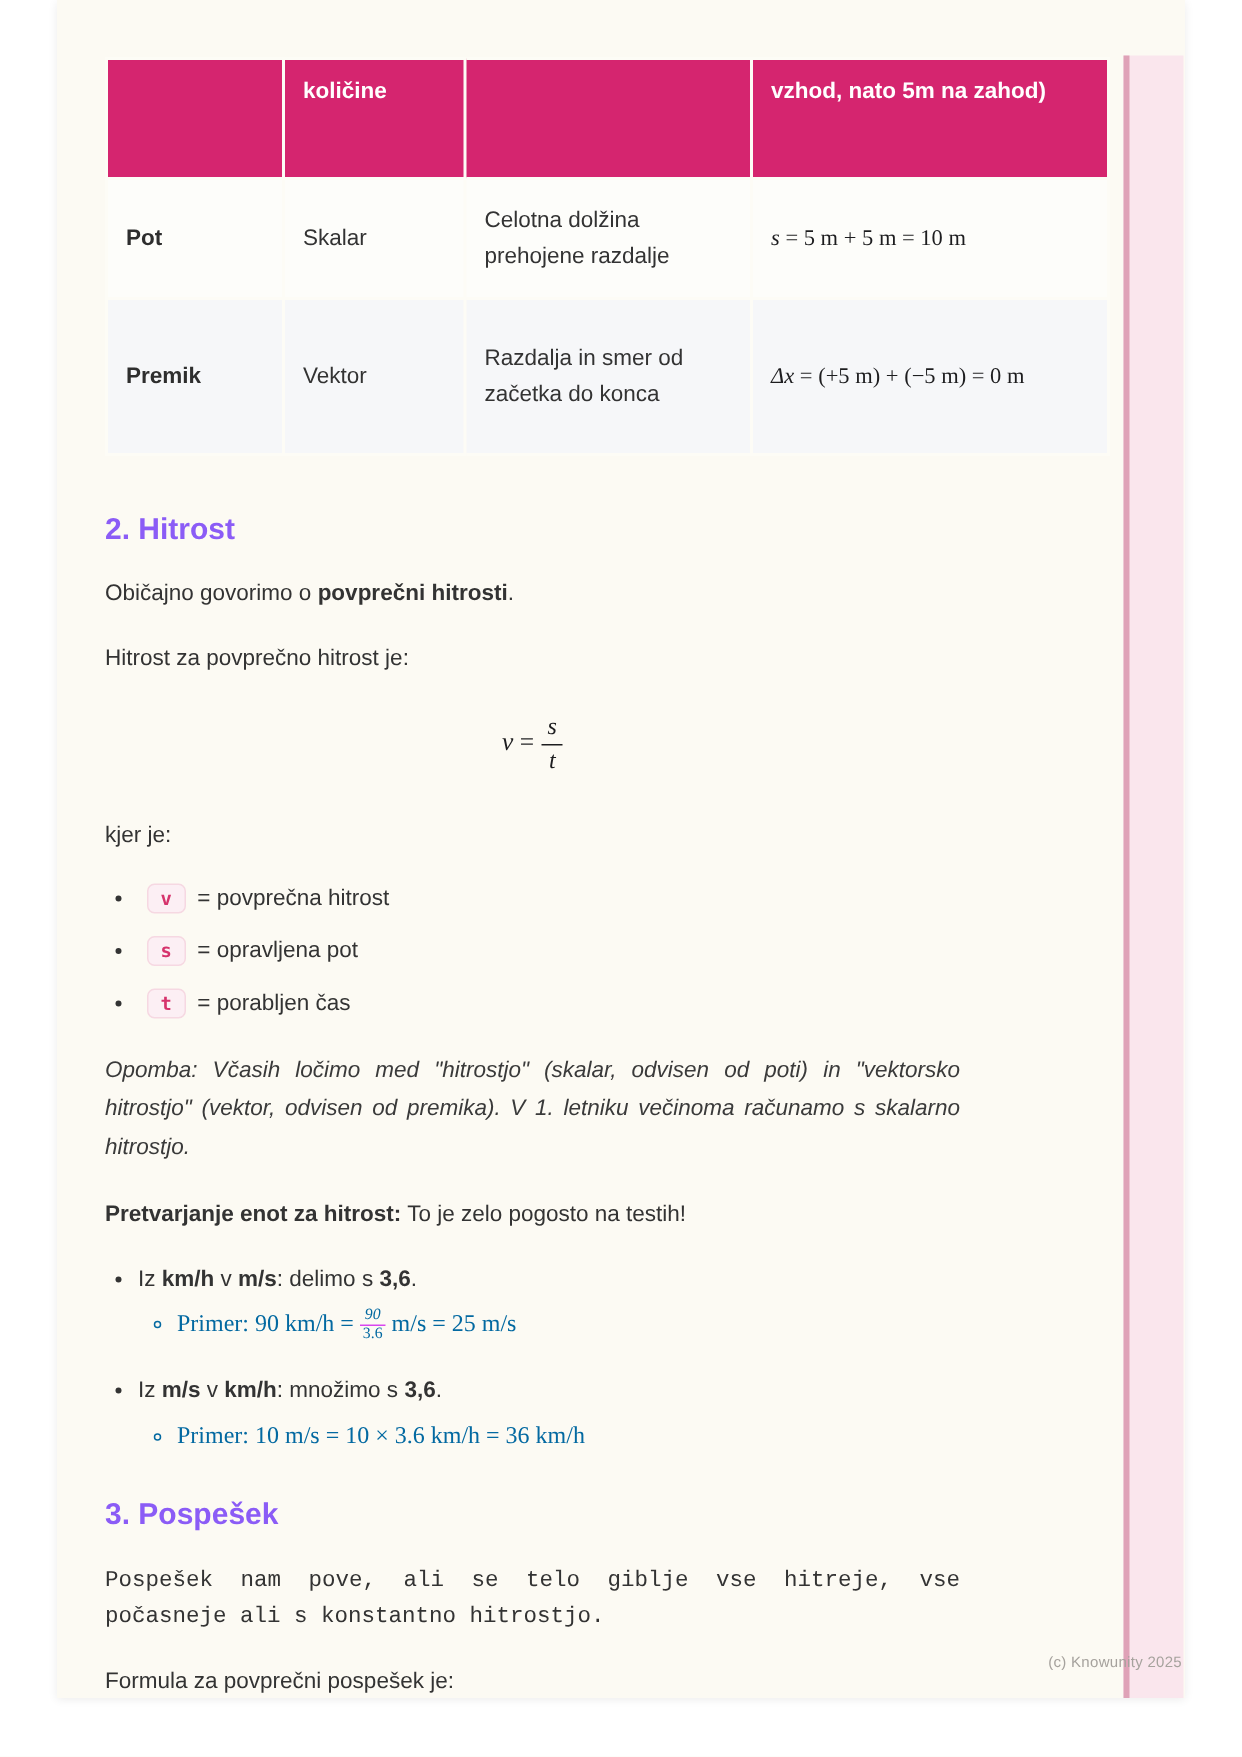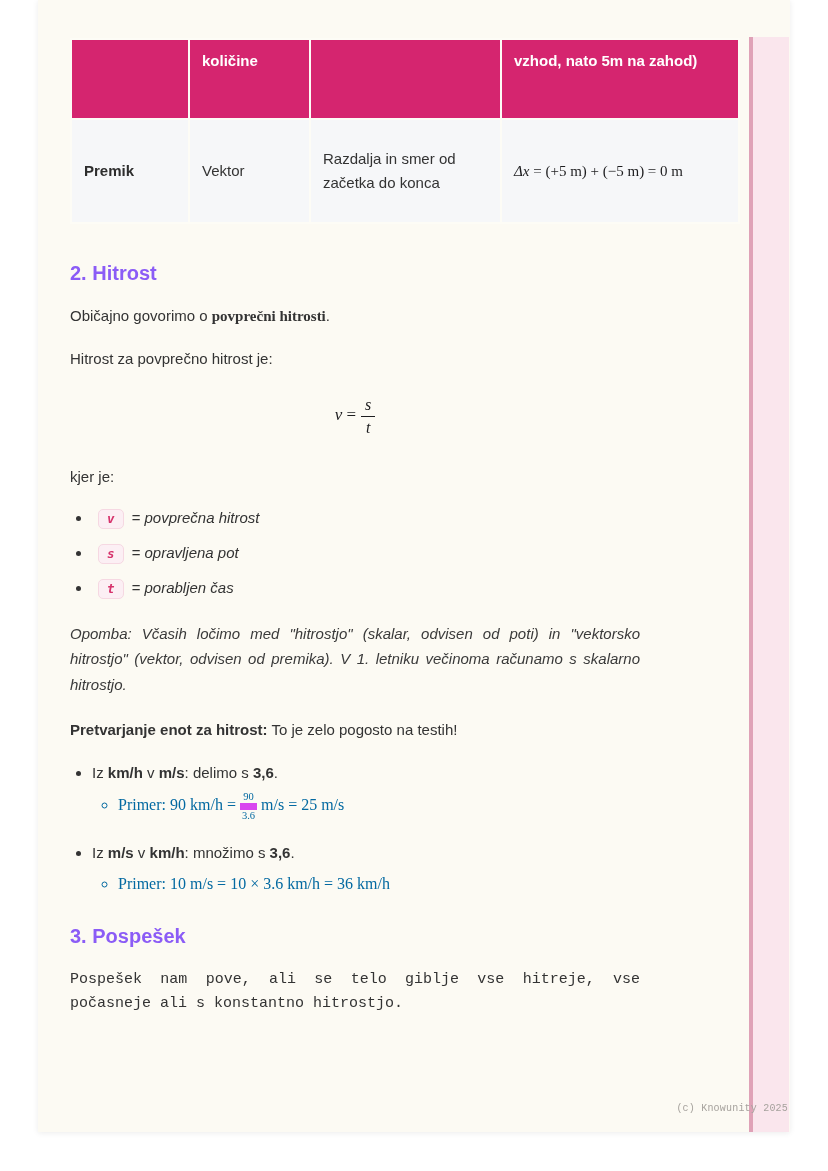--- a/index.html
+++ b/index.html
@@ -47,41 +47,41 @@
   .formula {
     text-align:center; margin:24px 0 28px 0;
     font-family:"Liberation Serif", serif; font-size:17px; color:#1d1d1f;
   }
   .formula .var { font-style:italic; }
   .frac { display:inline-block; vertical-align:middle; text-align:center; margin-left:5px; font-size:16px; line-height:1.35; }
   .frac .num { display:block; border-bottom:1px solid #1d1d1f; padding:0 4px; }
   .frac .den { display:block; padding:0 4px; }
 
   
-  ul.where { list-style:disc; margin:18px 0 22px 0; padding-left:22px;font-style:italic; }
+  ul.where { list-style:disc; margin:18px 0 22px 0; padding-left:22px; }
   ul.where li { margin-bottom:15px; font-size:15px; }
   .badge {
     display:inline-block; background:#fceff4; border:1px solid #f6d8e2; border-radius:5px;
     padding:1px 8px 2px 8px; margin:0 8px 0 6px;
     font-family:"DejaVu Sans Mono", monospace; font-size:12.5px; font-weight:700; color:#d6336c;
   }
   ul.conv { list-style:disc; margin:16px 0 0 0; padding-left:22px; }
   ul.conv > li { margin-bottom:20px; font-size:15px; line-height:1.5; }
   ul.sub { list-style:circle; margin:7px 0 0 0; padding-left:26px; }
   ul.sub li.math-line {
     font-family:"Liberation Serif", serif; font-size:16px; color:#0369a1; line-height:1.45;
   }
   .ifrac { display:inline-block; vertical-align:middle; text-align:center; font-size:10.5px; line-height:1.15; }
-  .ifrac .inum { display:block; border-bottom:7px solid #d946ef; padding:0 2px; }
+  .ifrac .inum { display:block; border-bottom:1px solid #d946ef; padding:0 2px;font-style:italic; }
   .ifrac .iden { display:block; padding:0 2px; }
 
   
   .footer {
     position:absolute; right:2px; bottom:18px; z-index:3;
-    font-size:10px; color:#a6a29d; letter-spacing:0.2px;font-family:Liberation Mono, monospace;
+    font-size:10px; color:#a6a29d; letter-spacing:0.2px;
   }
 </style>
 </head>
 <body>
 
 <div class="page">
 
   <div class="scrollbar"></div>
 
   <div class="content">
@@ -89,32 +89,38 @@
     <table>
       <thead>
         <tr>
           <th class="col1"></th>
           <th class="col2">količine</th>
           <th class="col3"></th>
           <th class="col4">vzhod, nato 5m na zahod)</th>
         </tr>
       </thead>
       <tbody>
+        <tr class="r1">
+          <td class="rowlabel">Pot</td>
+          <td>Skalar</td>
+          <td>Celotna dolžina prehojene razdalje</td>
+          <td class="math"><span class="var">s</span><span> = 5 m + 5 m = 10 m</span></td>
+        </tr>
         <tr class="alt r2">
           <td class="rowlabel">Premik</td>
           <td>Vektor</td>
           <td>Razdalja in smer od začetka do konca</td>
           <td class="math"><span class="var">Δx</span><span> = (+5 m) + (−5 m) = 0 m</span></td>
         </tr>
       </tbody>
     </table>
 
     <h2>2. Hitrost</h2>
 
-    <p><span>Običajno govorimo o </span><span style="font-weight: 700; font-family: Liberation Serif, serif;">povprečni hitrosti</span><span>.</span></p>
+    <p><span>Običajno govorimo o </span><span style="font-weight: 700;">povprečni hitrosti</span><span>.</span></p>
 
     <p>Hitrost za povprečno hitrost je:</p>
 
     <div class="formula">
       <span class="var">v</span>
       <span>=</span><span class="frac"><span class="num var">s</span><span class="den var">t</span></span>
     </div>
 
     <p>kjer je:</p>
 
@@ -140,18 +146,19 @@
         <ul class="sub">
           <li class="math-line"><span>Primer: 10 m/s = 10 × 3.6 km/h = 36 km/h</span></li>
         </ul>
       </li>
     </ul>
 
     <h2 class="second">3. Pospešek</h2>
 
     <p class="justify">Pospešek nam pove, ali se telo giblje vse hitreje, vse počasneje ali s konstantno hitrostjo.</p>
 
+    <p>Formula za povprečni pospešek je:</p>
 
   </div>
 
   <div class="footer">(c) Knowunity 2025</div>
 
 </div>
 
 </body></html>

